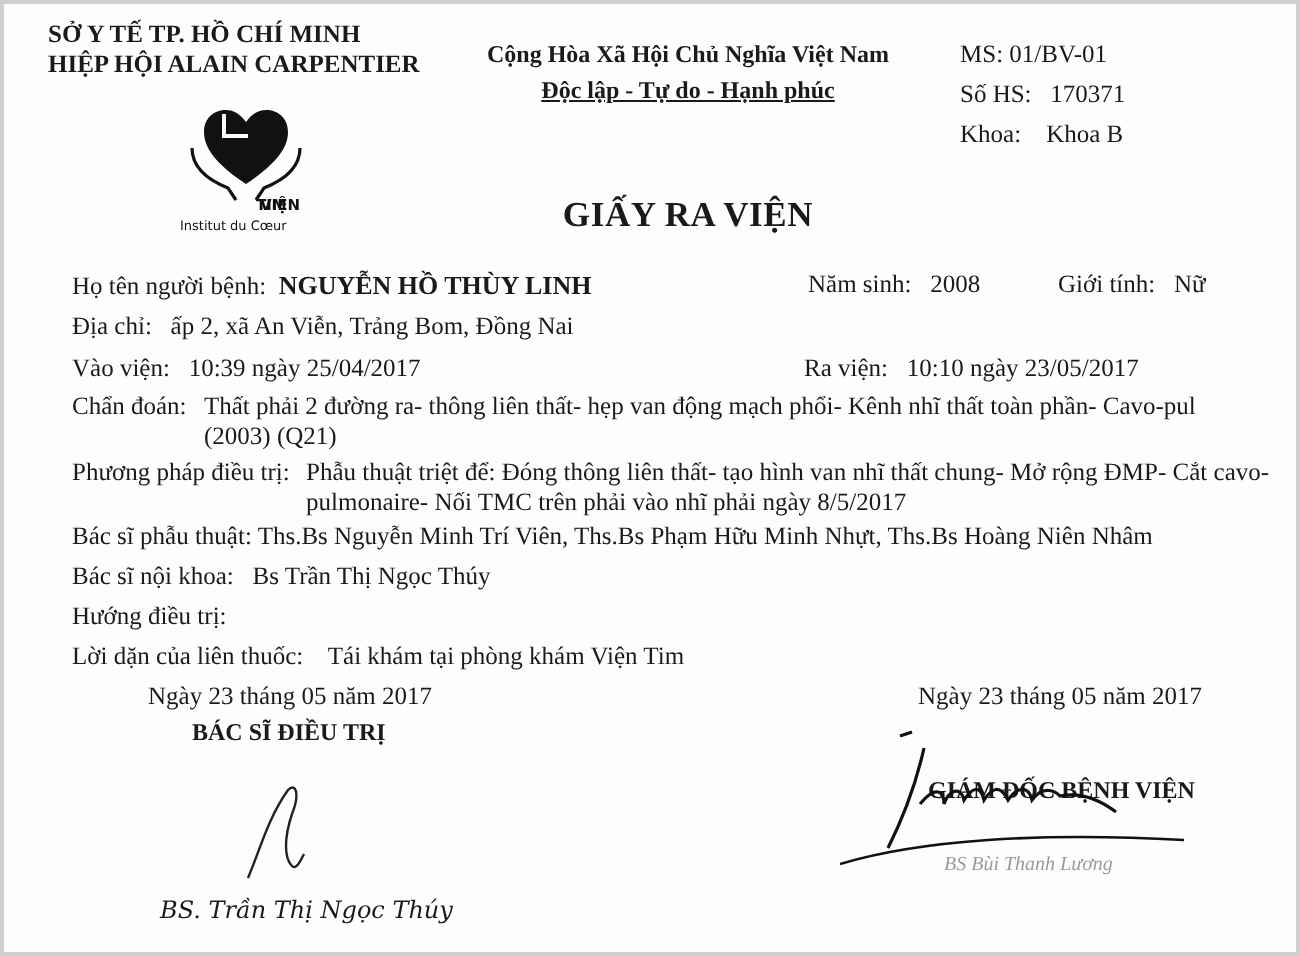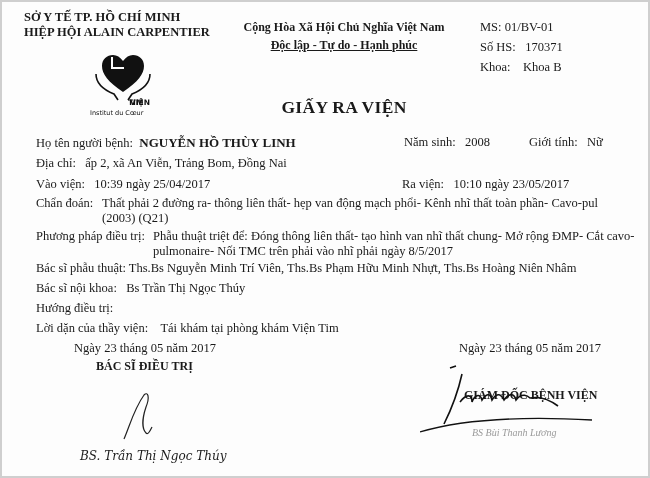--- a/index.html
+++ b/index.html
@@ -110,21 +110,21 @@
     <span>Bác sĩ nội khoa:</span>&nbsp;&nbsp;
     <span>Bs Trần Thị Ngọc Thúy</span>
   </div>
 
   <div class="abs f" style="top:299px;">
     <span>Hướng điều trị:</span>
     <span></span>
   </div>
 
   <div class="abs f" style="top:319px;">
-    <span>Lời dặn của thầy viện:</span>&nbsp;&nbsp;&nbsp;
+    <span>Lời dặn của liên thuốc:</span>&nbsp;&nbsp;&nbsp;
     <span>Tái khám tại phòng khám Viện Tim</span>
   </div>
 
   <div class="abs f" style="top:339px; left:72px;">Ngày 23 tháng 05 năm 2017</div>
   <div class="abs f bold" style="top:357px; left:94px; font-size:12px;">BÁC SĨ ĐIỀU TRỊ</div>
   <svg class="sig" style="left:110px; top:385px;" width="60" height="60" viewBox="0 0 60 60">
     <path d="M12 52 C18 38 22 22 32 8 C36 4 38 10 34 20 C30 32 30 42 34 46 C36 48 38 44 40 40" stroke="#222" stroke-width="1.2" fill="none"></path>
   </svg>
   <div class="abs" style="top:444px; left:78px;">
     <span class="cursive">BS. Trần Thị Ngọc Thúy</span>

